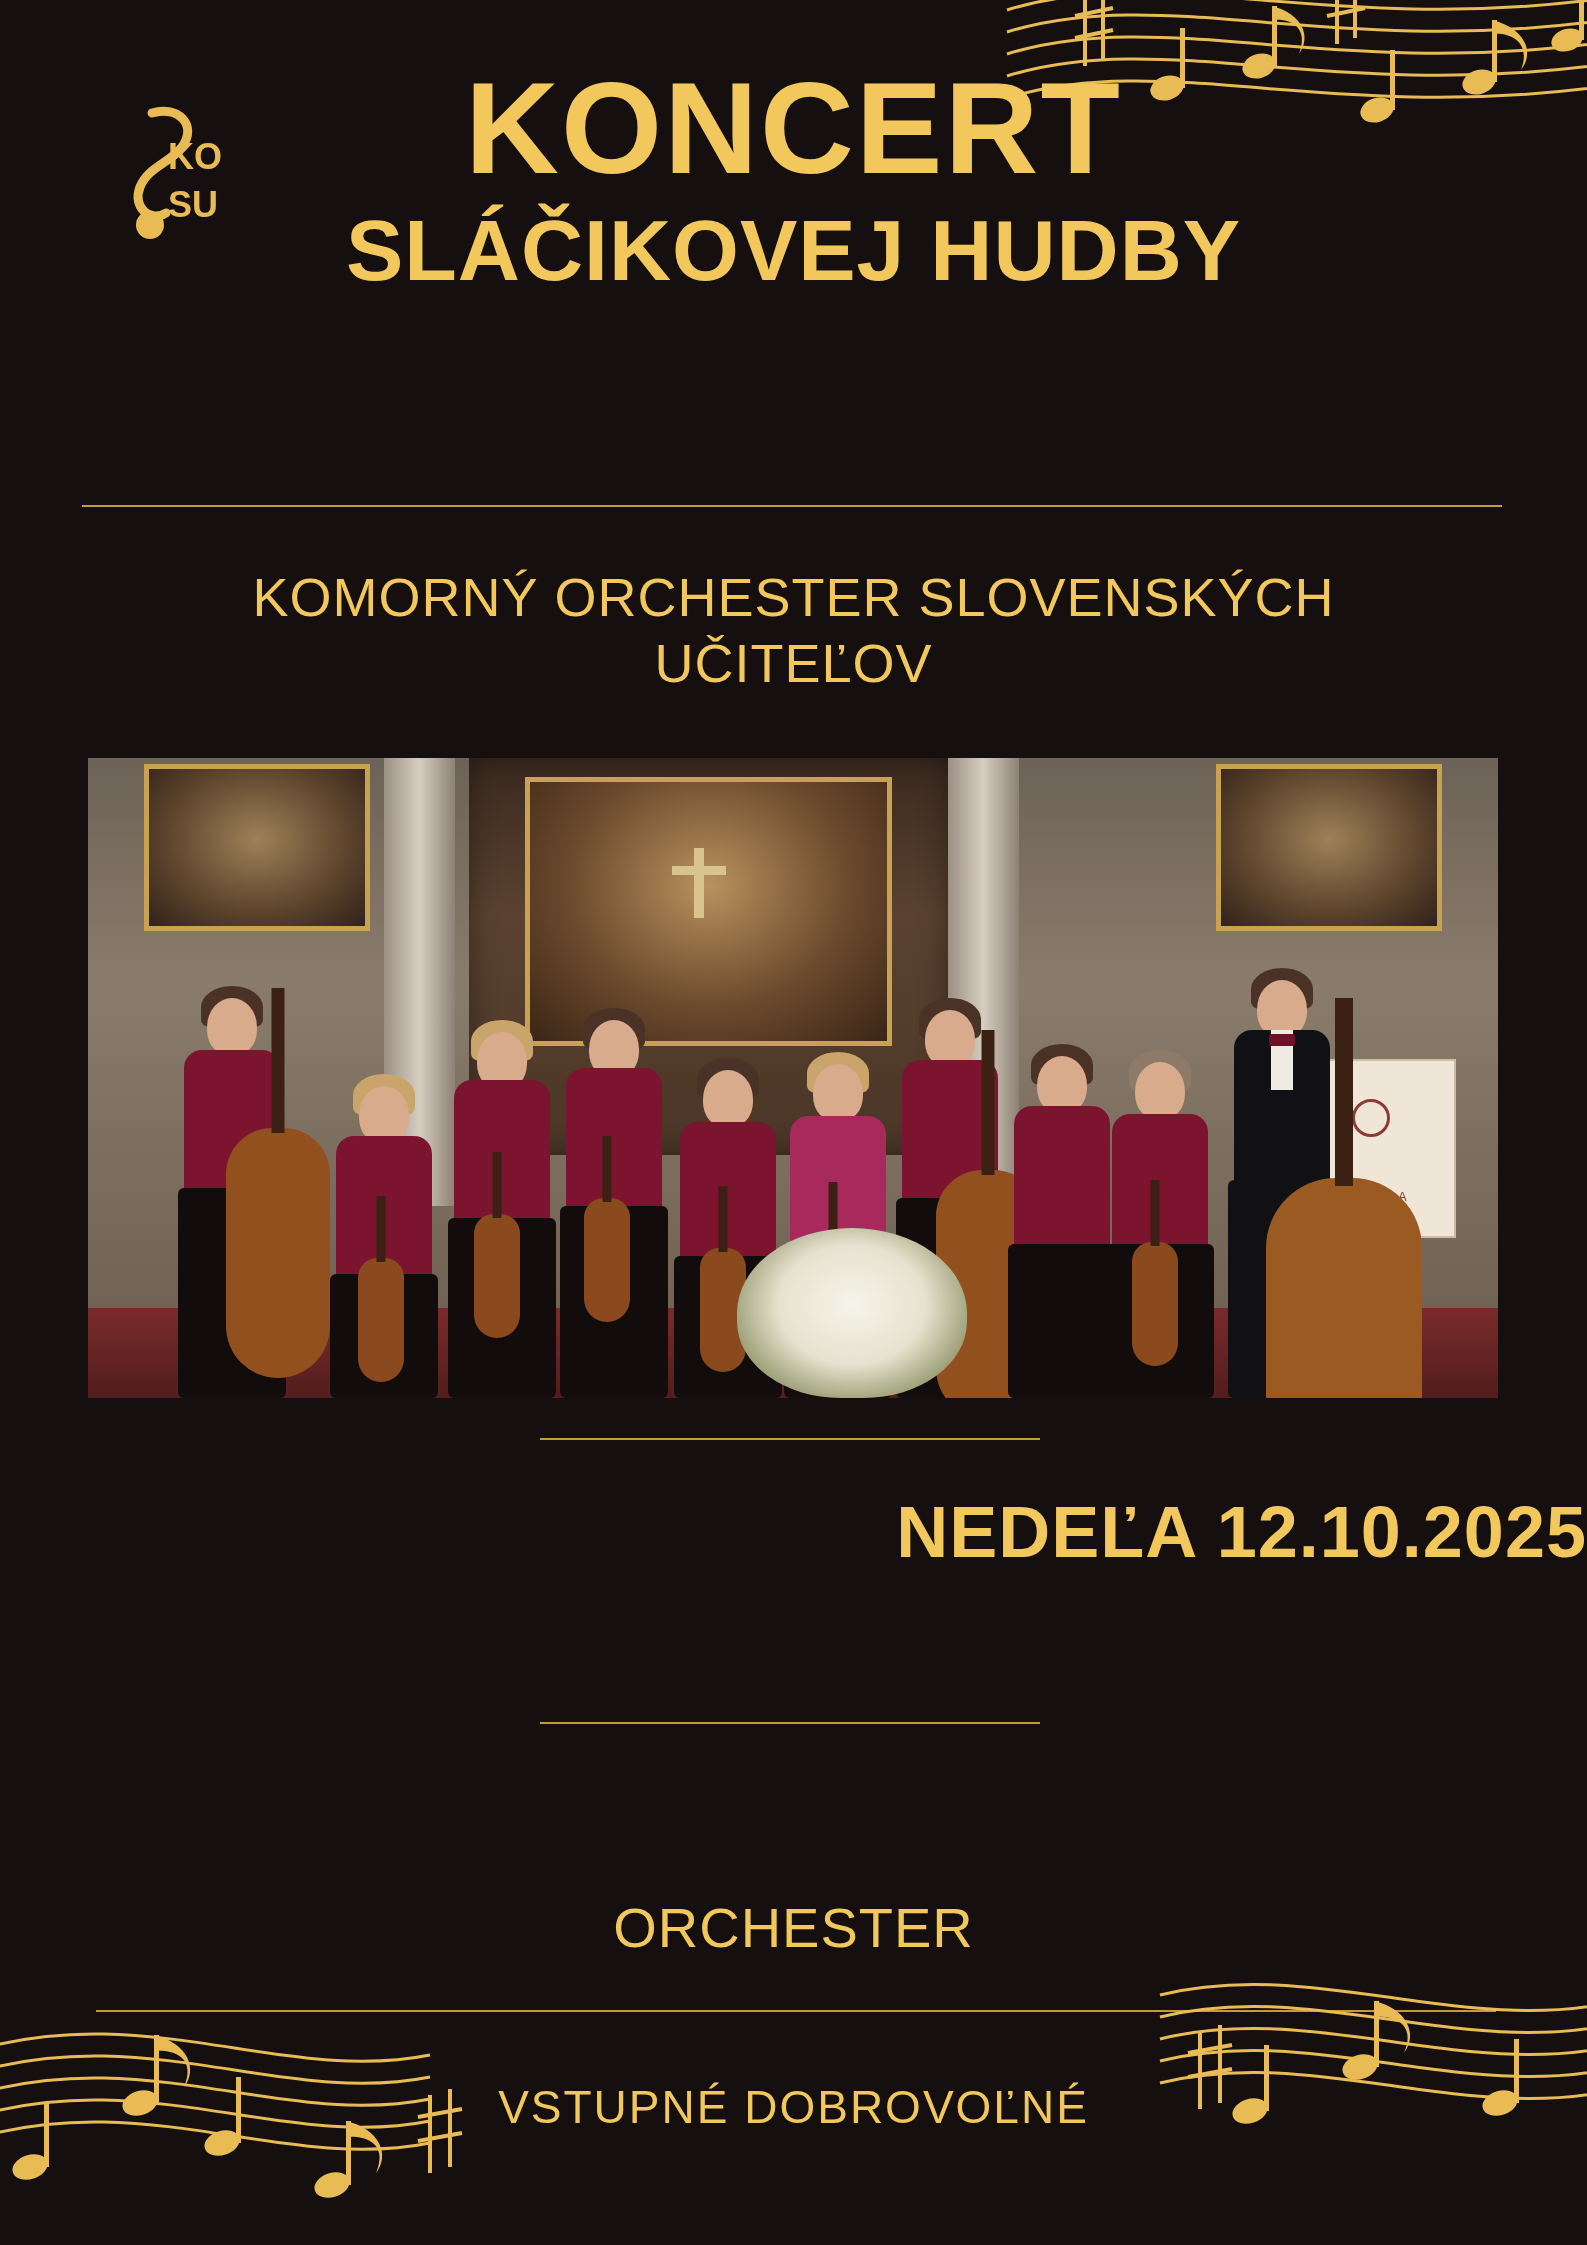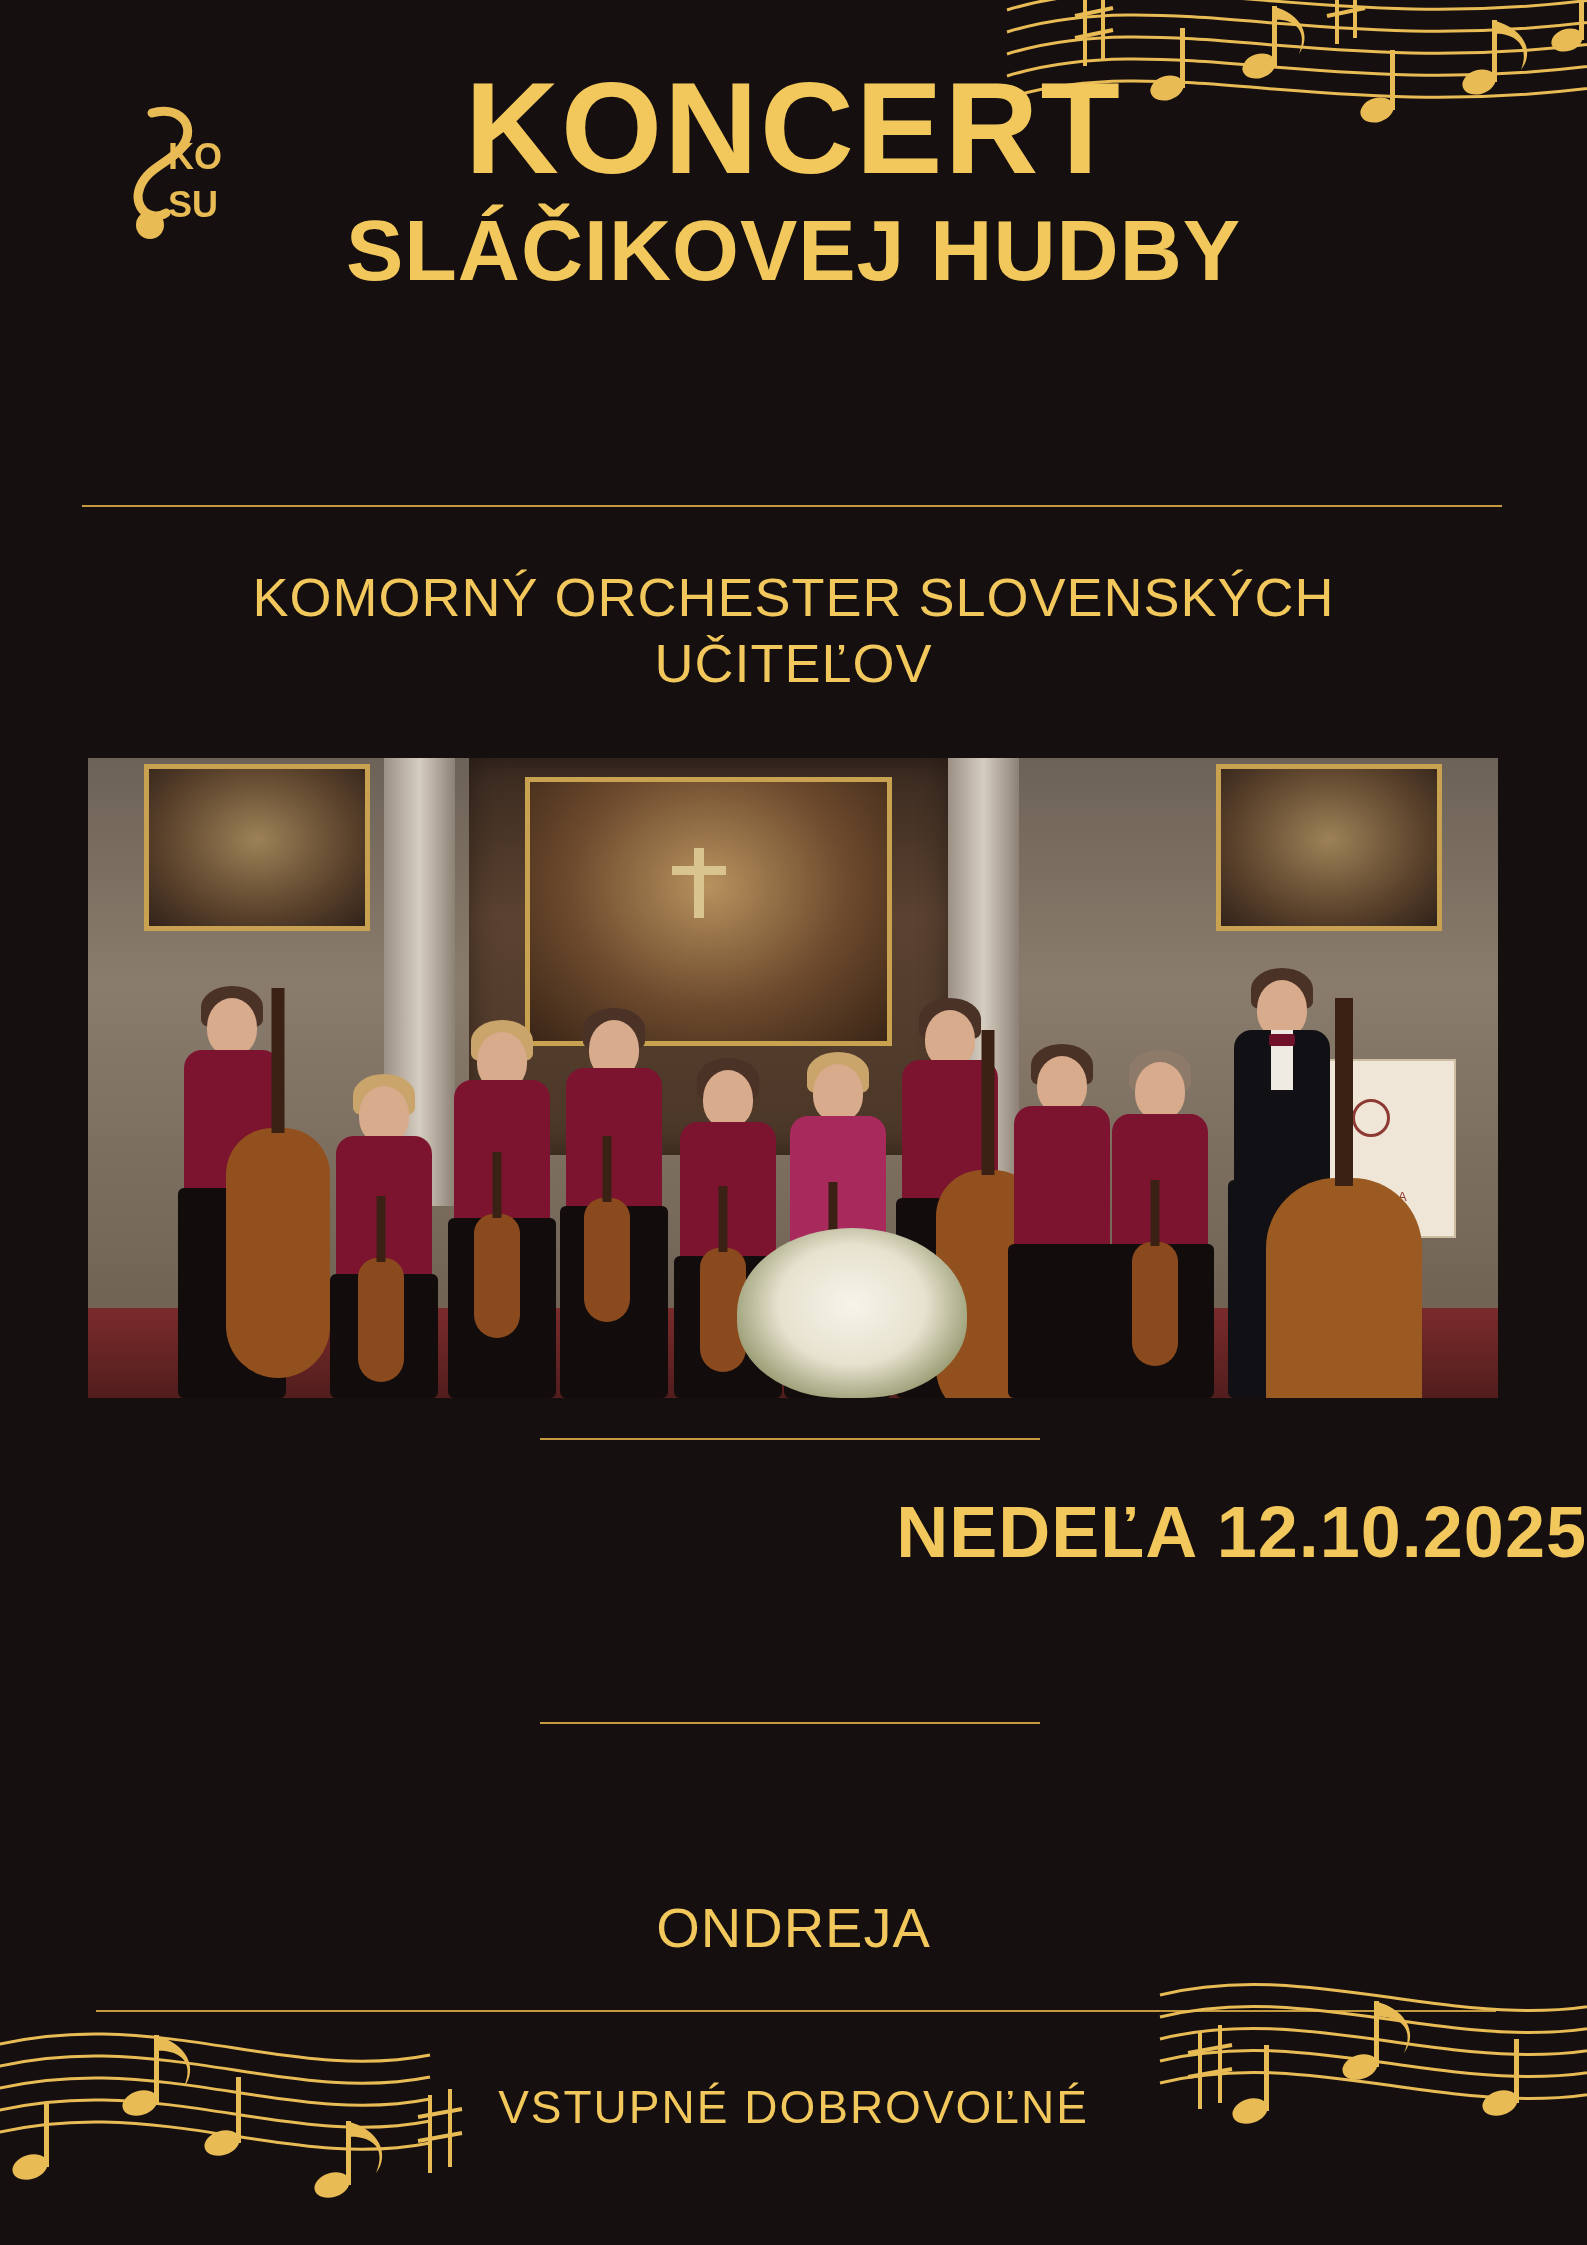--- a/index.html
+++ b/index.html
@@ -504,21 +504,21 @@
   </div>
 
   <hr class="rule rule-mid-1">
 
   <div class="datetime">
     <div>NEDEĽA 12.10.2025</div>
   </div>
 
   <hr class="rule rule-mid-2">
 
-  <div class="city">ONDREJA</div>
+  <div class="city">ORCHESTER</div>
 
   <hr class="rule rule-bottom">
 
   <div class="entry">VSTUPNÉ DOBROVOĽNÉ</div>
 
   <svg class="stave-bottom" viewBox="0 0 1680 330">
     <g stroke="#e8bb55" stroke-width="3" fill="none">
       <path d="M0 120 C 180 60, 320 150, 470 120"></path>
       <path d="M0 142 C 180 82, 320 172, 470 142"></path>
       <path d="M0 164 C 180 104, 320 194, 470 164"></path>

